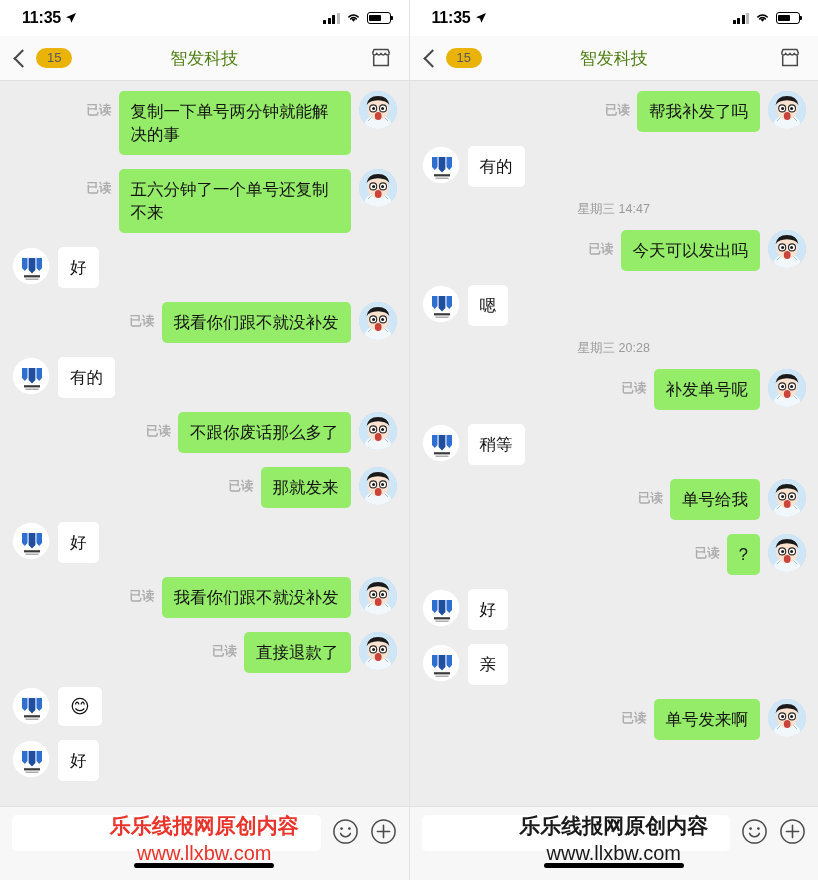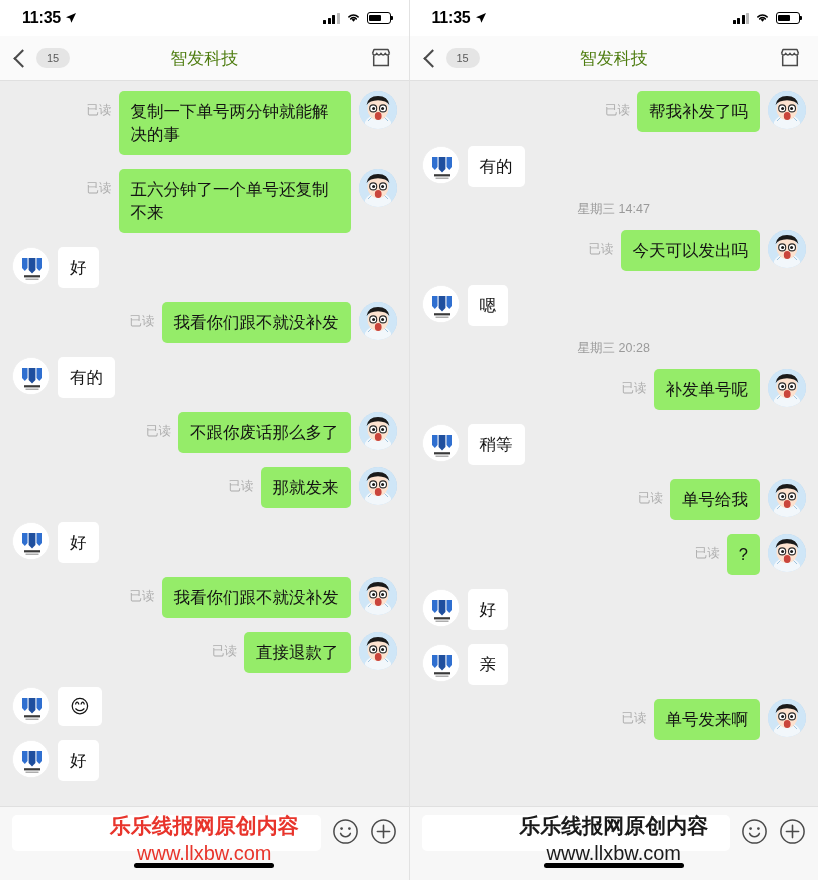--- a/index.html
+++ b/index.html
@@ -53,21 +53,21 @@
     display:flex;align-items:center;position:relative;
     padding:0 16px;box-sizing:border-box;
     border-bottom:1px solid #e0e0e0;
   }
   .nav-left{display:flex;align-items:center;gap:7px;z-index:2;}
   .chev{
     width:11px;height:11px;border-left:2px solid #4a4a4a;border-bottom:2px solid #4a4a4a;
     transform:rotate(45deg);
   }
   .badge-pill{
-    background:#e5e5e5;color:#5a5a5a;font-size:11px;
+    background:#eab308;color:#5a5a5a;font-size:13px;
     border-radius:11px;padding:2px 11px;line-height:16px;
   }
   .nav-title{
     position:absolute;left:0;right:0;text-align:center;
     font-size:17px;color:#4d7c0f;font-weight:500;
     pointer-events:none;
   }
   .shop-icon{margin-left:auto;z-index:2;display:flex;}
 
   
@@ -103,21 +103,21 @@
   .bubble.green:after{
     content:"";position:absolute;right:-5px;top:13px;
     width:0;height:0;border:5px solid transparent;border-left-color:#95ec69;
   }
   .bubble.white:after{
     content:"";position:absolute;left:-5px;top:13px;
     width:0;height:0;border:5px solid transparent;border-right-color:#ffffff;
   }
   .readmark{
     font-size:12.5px;color:#adadad;align-self:flex-start;
-    margin:11px 7px 0 0;flex:0 0 auto;white-space:nowrap;
+    margin:11px 7px 0 0;flex:0 0 auto;white-space:nowrap;font-weight:bold;
   }
   .emoji{font-size:19px;line-height:21px;}
 
   
   .inputbar{
     flex:0 0 53px;height:53px;background:#f7f7f7;
     border-top:1px solid #e0e0e0;
     display:flex;align-items:center;padding:0 12px;box-sizing:border-box;gap:11px;
     position:relative;
   }

